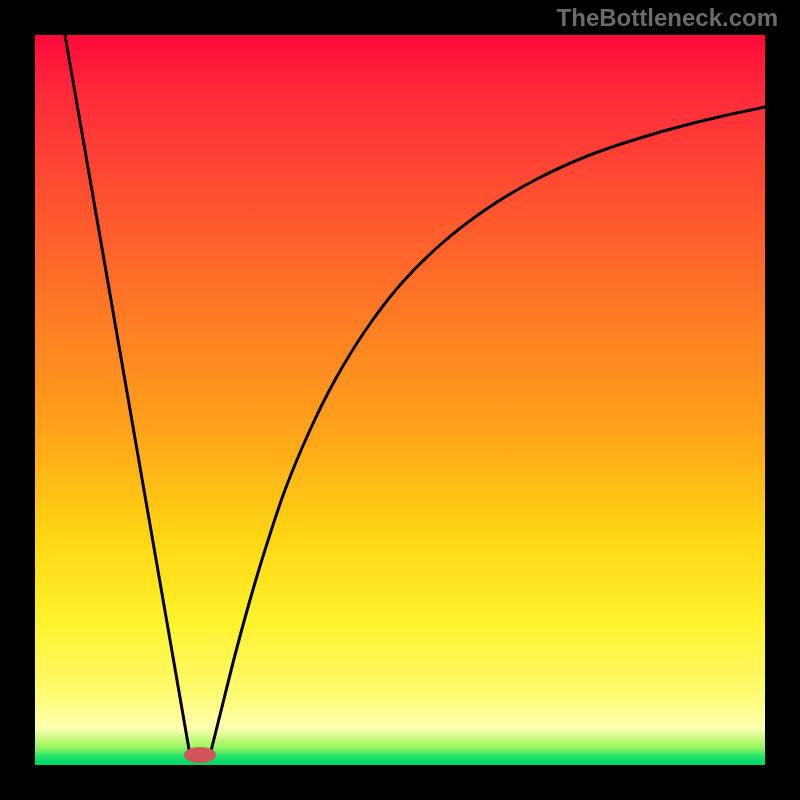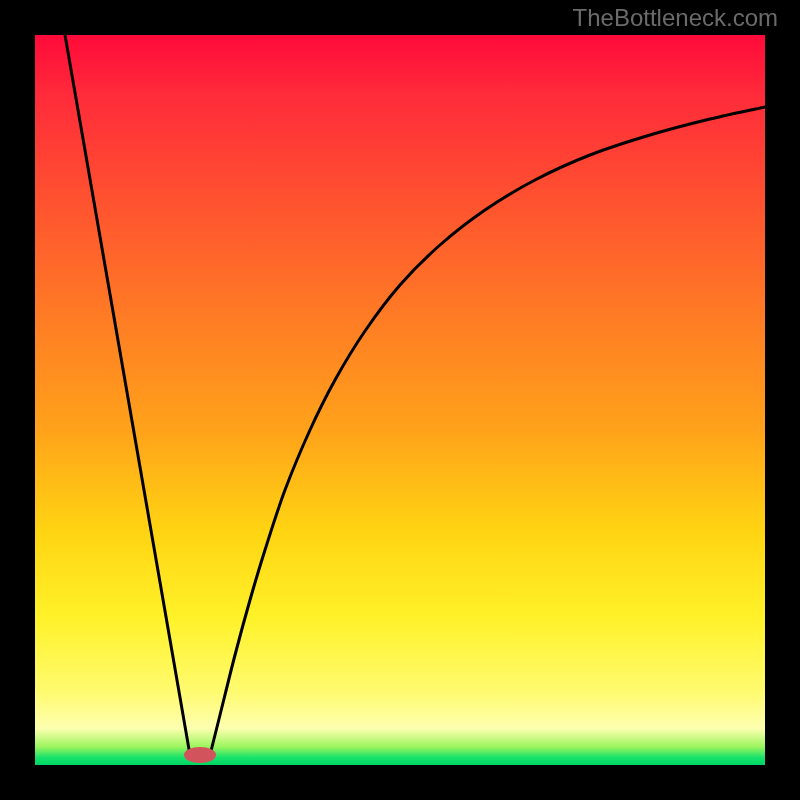--- a/index.html
+++ b/index.html
@@ -16,21 +16,21 @@
     width: 800px;
     height: 800px;
     background: #000;
   }
   .watermark {
     position: absolute;
     top: 4px;
     right: 22px;
     color: #6b6b6b;
     font-size: 24px;
-    font-weight: 400;
+    font-weight: 700;
     white-space: nowrap;
     user-select: none;
   }
   .plot-area {
     position: absolute;
     left: 35px;
     top: 35px;
     width: 730px;
     height: 730px;
     overflow: hidden;

